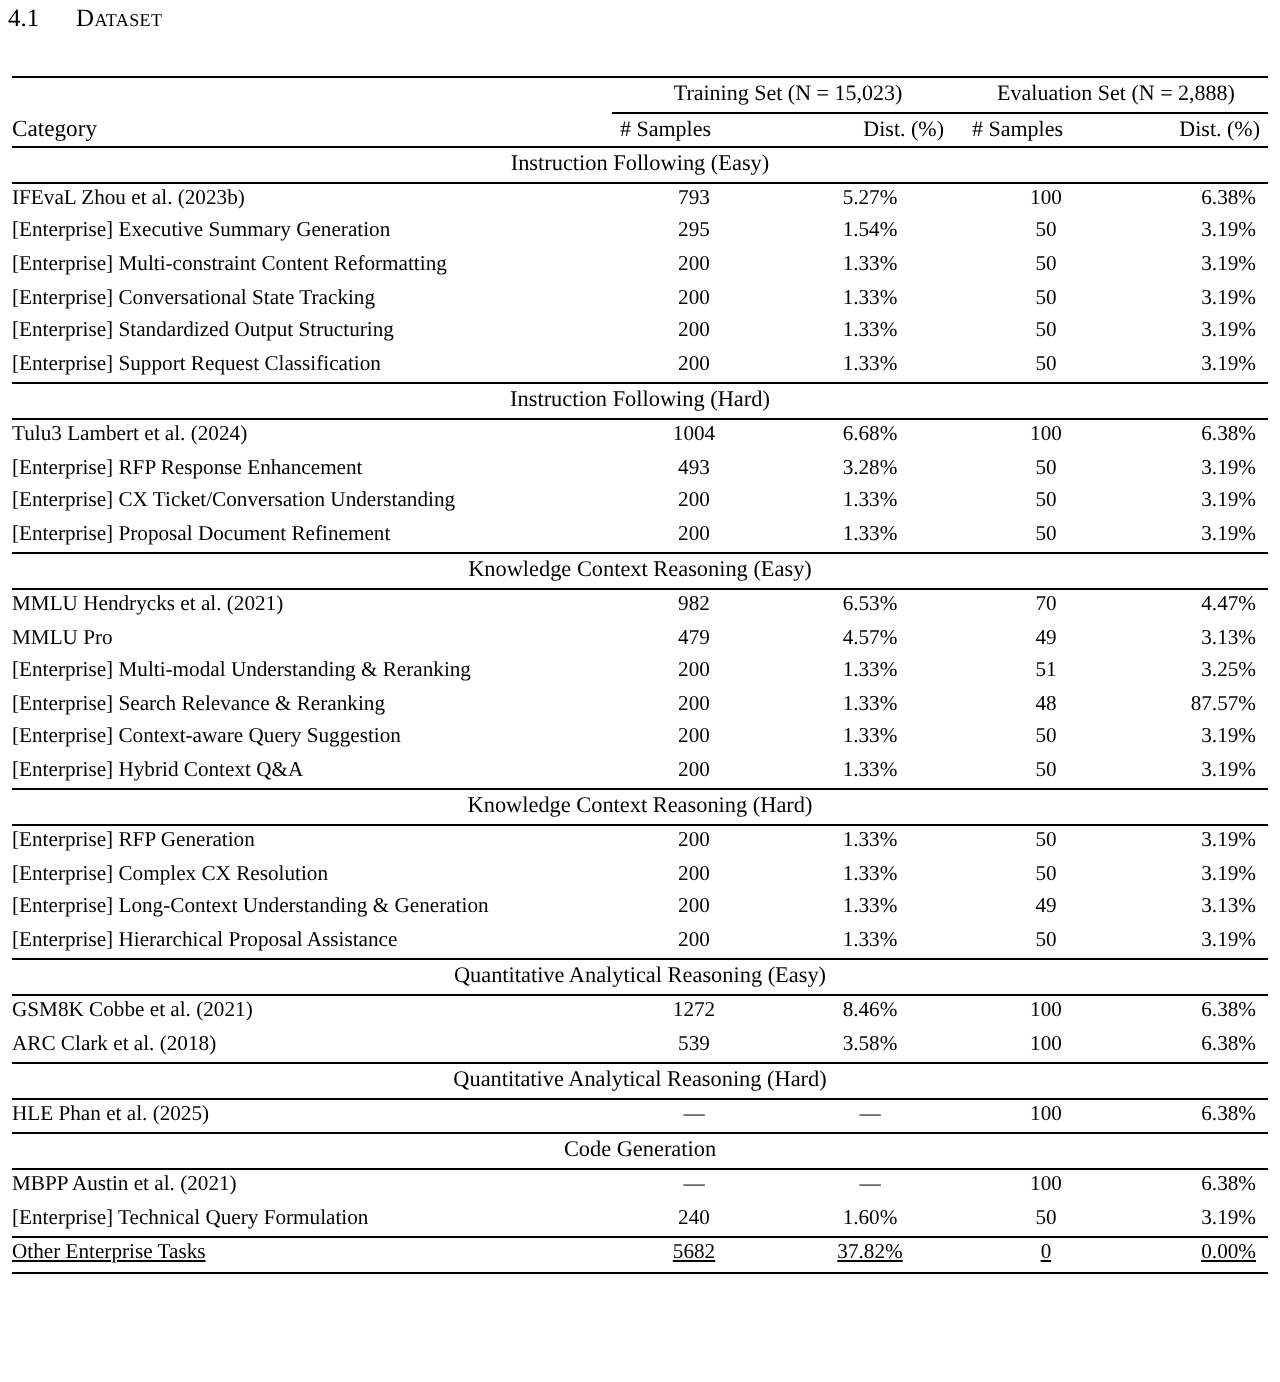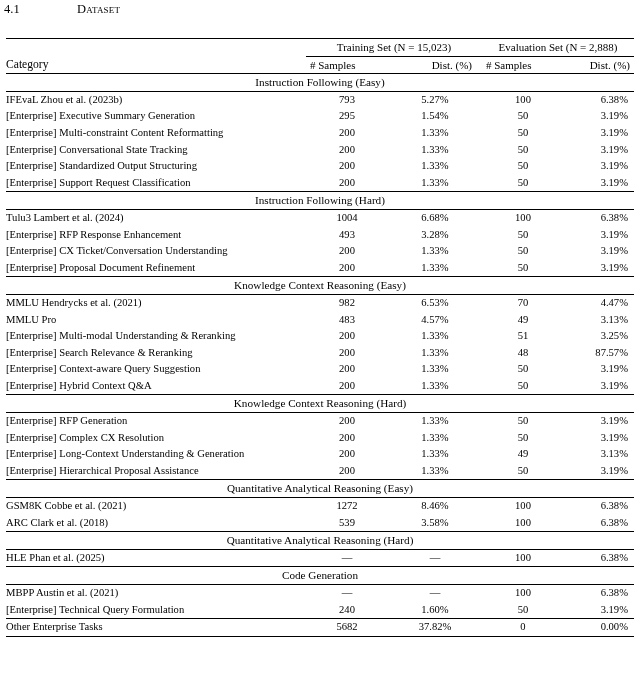--- a/index.html
+++ b/index.html
@@ -25,21 +25,20 @@
     white-space: nowrap;
   }
   .section-num {
     display: inline-block;
     width: 34px;
   }
   .section-title {
     font-variant: small-caps;
     letter-spacing: 0.2px;
     font-size: 12.5px;
-    margin-left: 39px;
   }
 
   
   .table-wrap {
     position: absolute;
     left: 6px;
     top: 38px;
     width: 628px;
   }
   table.t2 {
@@ -59,21 +58,21 @@
   
   col.c-cat  { width: 300px; }
   col.c-a    { width: 82px; }
   col.c-b    { width: 94px; }
   col.c-c    { width: 82px; }
   col.c-d    { width: 70px; }
 
   
   .rule-top   { border-top: 1.6px solid #000; }
   .rule-thin  { border-top: 0.9px solid #000; margin-left: 45px; }
-  .rule-bot   { border-bottom: 1.6px solid #000; }
+  .rule-bot   { border-bottom: 1.6px solid #000; text-decoration: underline; }
   .hdr-group {
     font-weight: bold;
     font-size: 11px;
     text-align: center;
     padding-bottom: 1px;
   }
   .hdr-group-under {
     border-bottom: 0.9px solid #000;
   }
   .hdr-sub {
@@ -226,21 +225,21 @@
         </tr>
         <tr>
           <td class="name rule-thin">MMLU Hendrycks et al. (2021)</td>
           <td class="num rule-thin">982</td>
           <td class="num rule-thin">6.53%</td>
           <td class="num rule-thin">70</td>
           <td class="num rule-thin" style="text-align:right;padding-right:6px">4.47%</td>
         </tr>
         <tr>
           <td class="name">MMLU Pro</td>
-          <td class="num">483</td>
+          <td class="num">479</td>
           <td class="num">4.57%</td>
           <td class="num">49</td>
           <td class="num" style="text-align:right;padding-right:6px">3.13%</td>
         </tr>
         <tr>
           <td class="name">[Enterprise] Multi-modal Understanding &amp; Reranking</td>
           <td class="num">200</td>
           <td class="num">1.33%</td>
           <td class="num">51</td>
           <td class="num" style="text-align:right;padding-right:6px">3.25%</td>

